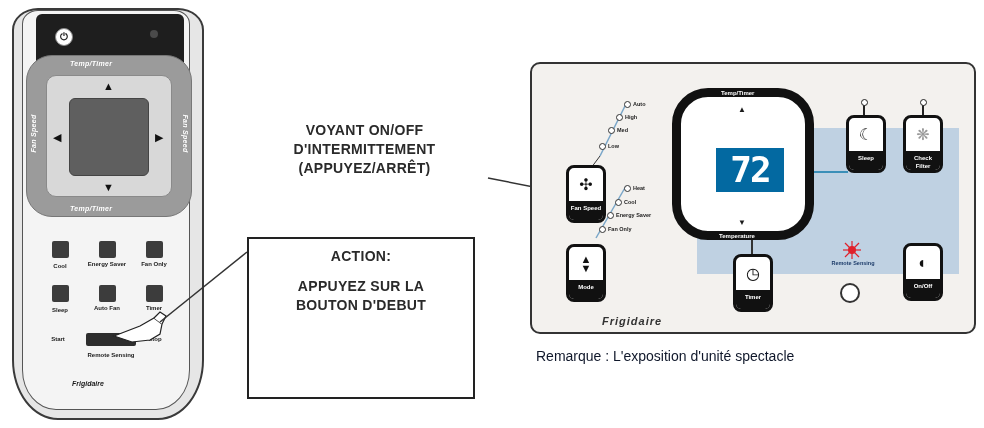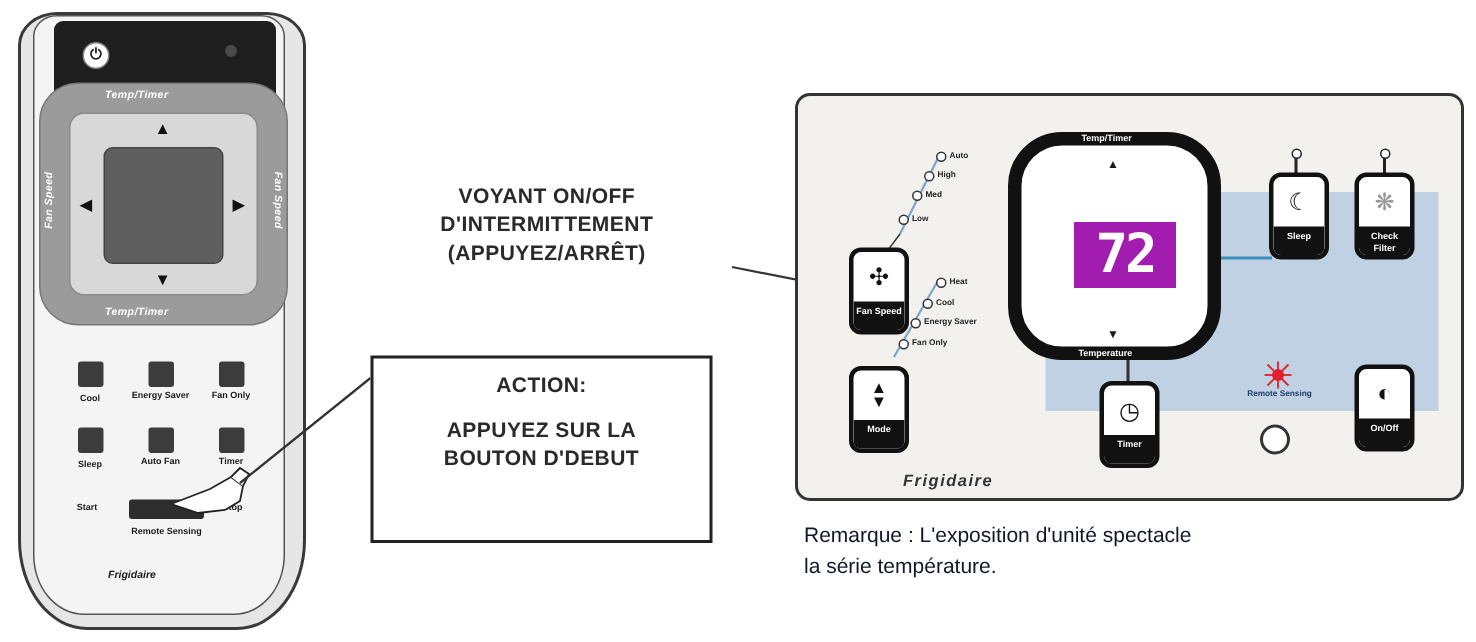--- a/index.html
+++ b/index.html
@@ -19,30 +19,30 @@
   .ring-label { color:#fff; font-size:7px; font-weight:bold; font-style:italic; white-space:nowrap; letter-spacing:0.3px; }
   .vert-l { transform:rotate(-90deg); transform-origin:center; }
   .vert-r { transform:rotate(90deg); transform-origin:center; }
   .rbtn { width:17px; height:17px; background:#3c3c3c; border-radius:2px; }
   .rlabel { font-size:6px; font-weight:bold; text-align:center; width:40px; line-height:7px; }
   .start-bar { left:86px; top:333px; width:50px; height:13px; background:#2d2d2d; border-radius:2px; }
   .brand-small { font-size:7px; font-style:italic; font-weight:bold; }
 
   
   .voyant { left:232px; top:121px; width:265px; text-align:center; font-size:14px; font-weight:bold; line-height:19px; letter-spacing:0.3px; color:#2a2a2a; }
-  .action-box { left:247px; top:237px; width:228px; height:125px; border:2px solid #222; box-sizing:border-box; background:#fff; text-align:center; }
+  .action-box { left:247px; top:237px; width:228px; height:162px; border:2px solid #222; box-sizing:border-box; background:#fff; text-align:center; }
   .action-title { font-size:14px; font-weight:bold; margin-top:9px; color:#2a2a2a; letter-spacing:0.3px; }
   .action-body { font-size:14px; font-weight:bold; margin-top:13px; line-height:19px; color:#2a2a2a; letter-spacing:0.3px; }
 
   
   .panel { left:530px; top:62px; width:446px; height:272px; background:#f3f1ee; border:2px solid #333; border-radius:10px; box-sizing:border-box; }
   .blue-zone { left:697px; top:128px; width:262px; height:146px; background:#bfd1e2; }
   .dial { left:672px; top:88px; width:142px; height:152px; border:9px solid #111; border-radius:36px; background:#fff; box-sizing:border-box; }
   .dial-top-label, .dial-bot-label { color:#fff; font-size:6px; font-weight:bold; white-space:nowrap; }
-  .temp-display { left:716px; top:148px; width:68px; height:44px; background:#a21caf; color:#fff; font-family:"DejaVu Sans Mono", monospace; font-weight:bold; font-size:36px; line-height:44px; text-align:center; letter-spacing:-2px; }
+  .temp-display { left:716px; top:148px; width:68px; height:44px; background:#0369a1; color:#fff; font-family:"DejaVu Sans Mono", monospace; font-weight:bold; font-size:36px; line-height:44px; text-align:center; letter-spacing:-2px; }
   .hline { height:2px; background:#3b8fb8; }
   .pbtn { width:40px; height:58px; border:3px solid #111; border-radius:8px; background:#fff; box-sizing:border-box; overflow:hidden; }
   .pbtn .ico { height:33px; display:flex; align-items:center; justify-content:center; font-size:16px; color:#111; }
   .pbtn .lbl { background:#111; color:#fff; font-size:6px; font-weight:bold; text-align:center; height:22px; line-height:8px; padding-top:3px; box-sizing:border-box; }
   .tiny { font-size:5.5px; font-weight:bold; white-space:nowrap; color:#222; }
   .dot { width:5px; height:5px; border:1px solid #333; border-radius:50%; background:#fff; }
   .brand-panel { left:602px; top:315px; font-size:11px; font-style:italic; font-weight:bold; letter-spacing:1px; color:#333; }
   .remark { left:536px; top:346px; font-size:14px; line-height:21px; color:#0f172a; }
 </style>
 </head>
@@ -190,14 +190,13 @@
 
 <div class="abs pbtn" style="left:903px;top:243px;">
   <div class="ico">◐</div>
   <div class="lbl">On/Off</div>
 </div>
 
 <div class="abs brand-panel">Frigidaire</div>
 
 <div class="abs remark">
   <div>Remarque : L'exposition d'unité spectacle</div>
-  <div>la série température.</div>
 </div>
 
 </body></html>

